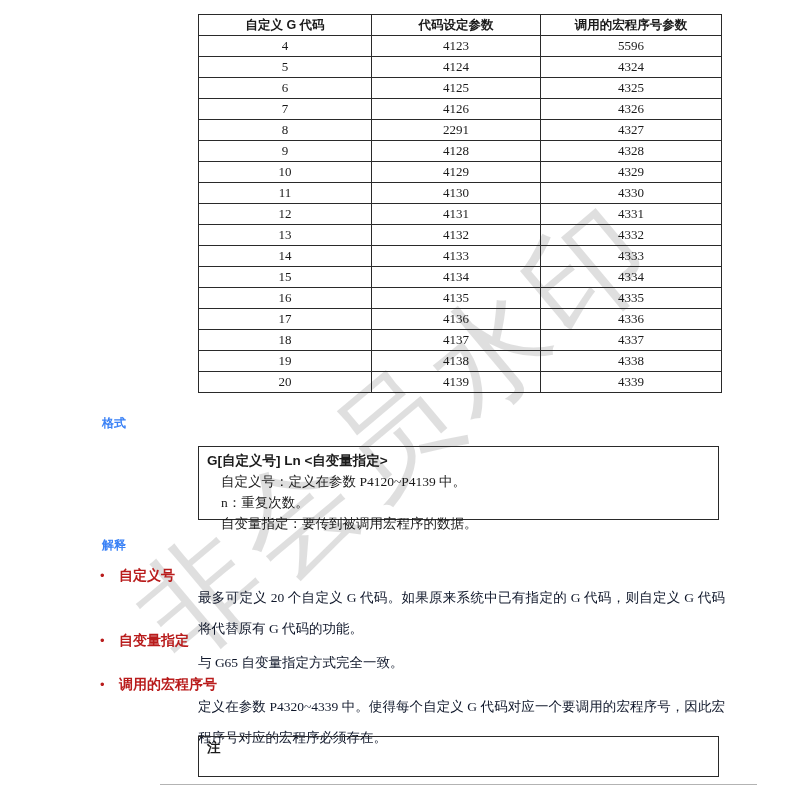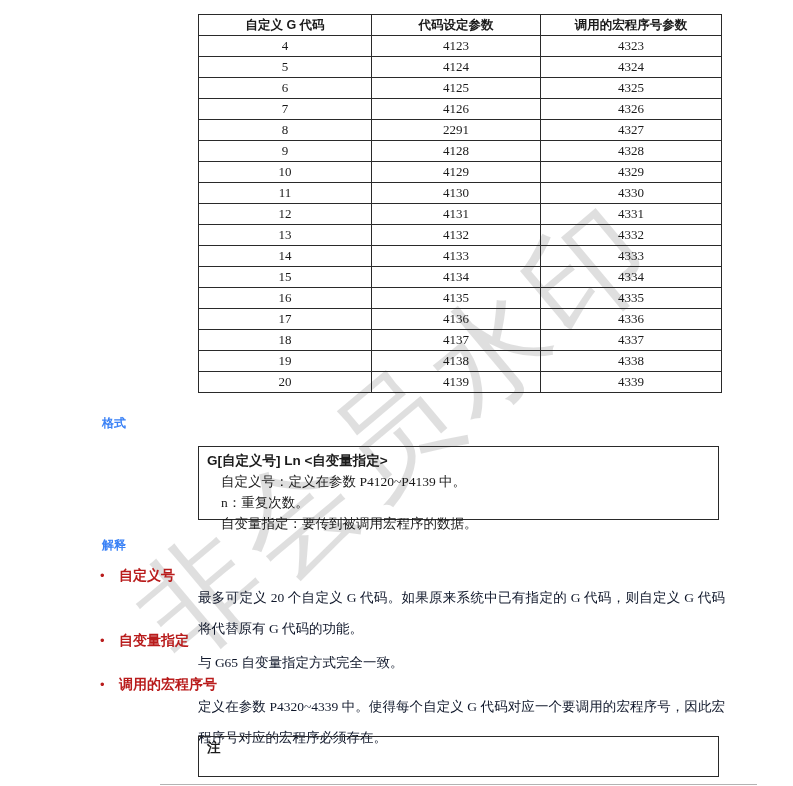--- a/index.html
+++ b/index.html
@@ -104,21 +104,21 @@
       <tr>
         <th>自定义 G 代码</th>
         <th>代码设定参数</th>
         <th>调用的宏程序号参数</th>
       </tr>
     </thead>
     <tbody>
         <tr>
           <td>4</td>
           <td>4123</td>
-          <td>4323</td>
+          <td>5596</td>
         </tr>
         <tr>
           <td>5</td>
           <td>4124</td>
           <td>4324</td>
         </tr>
         <tr>
           <td>6</td>
           <td>4125</td>
           <td>4325</td>

